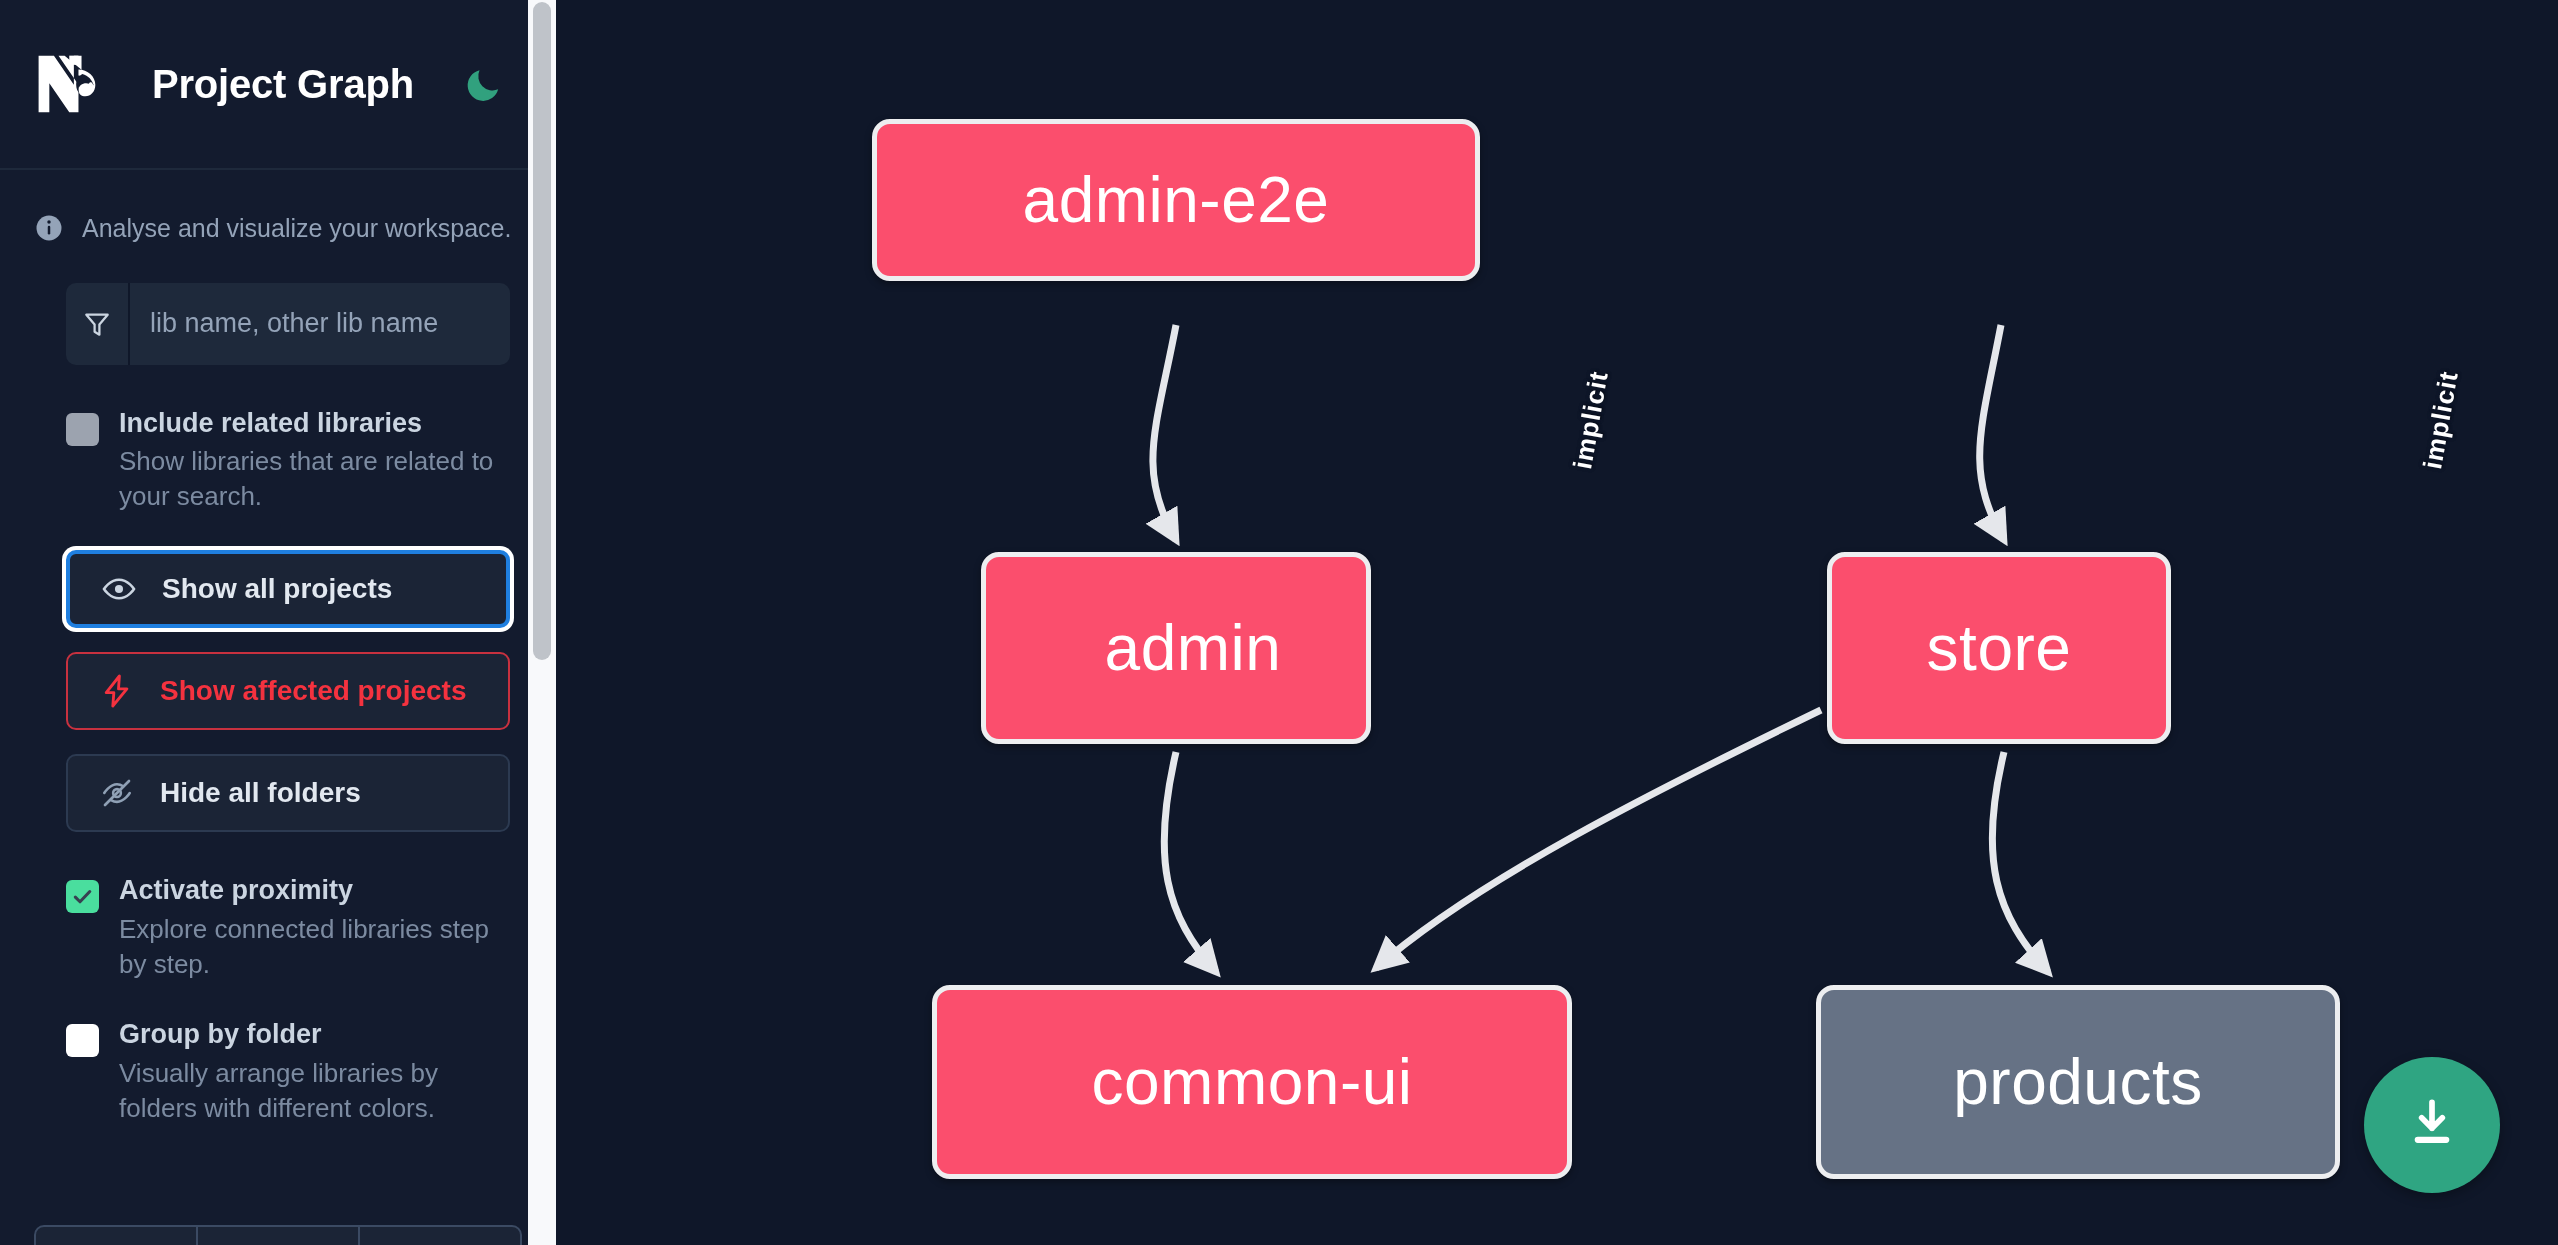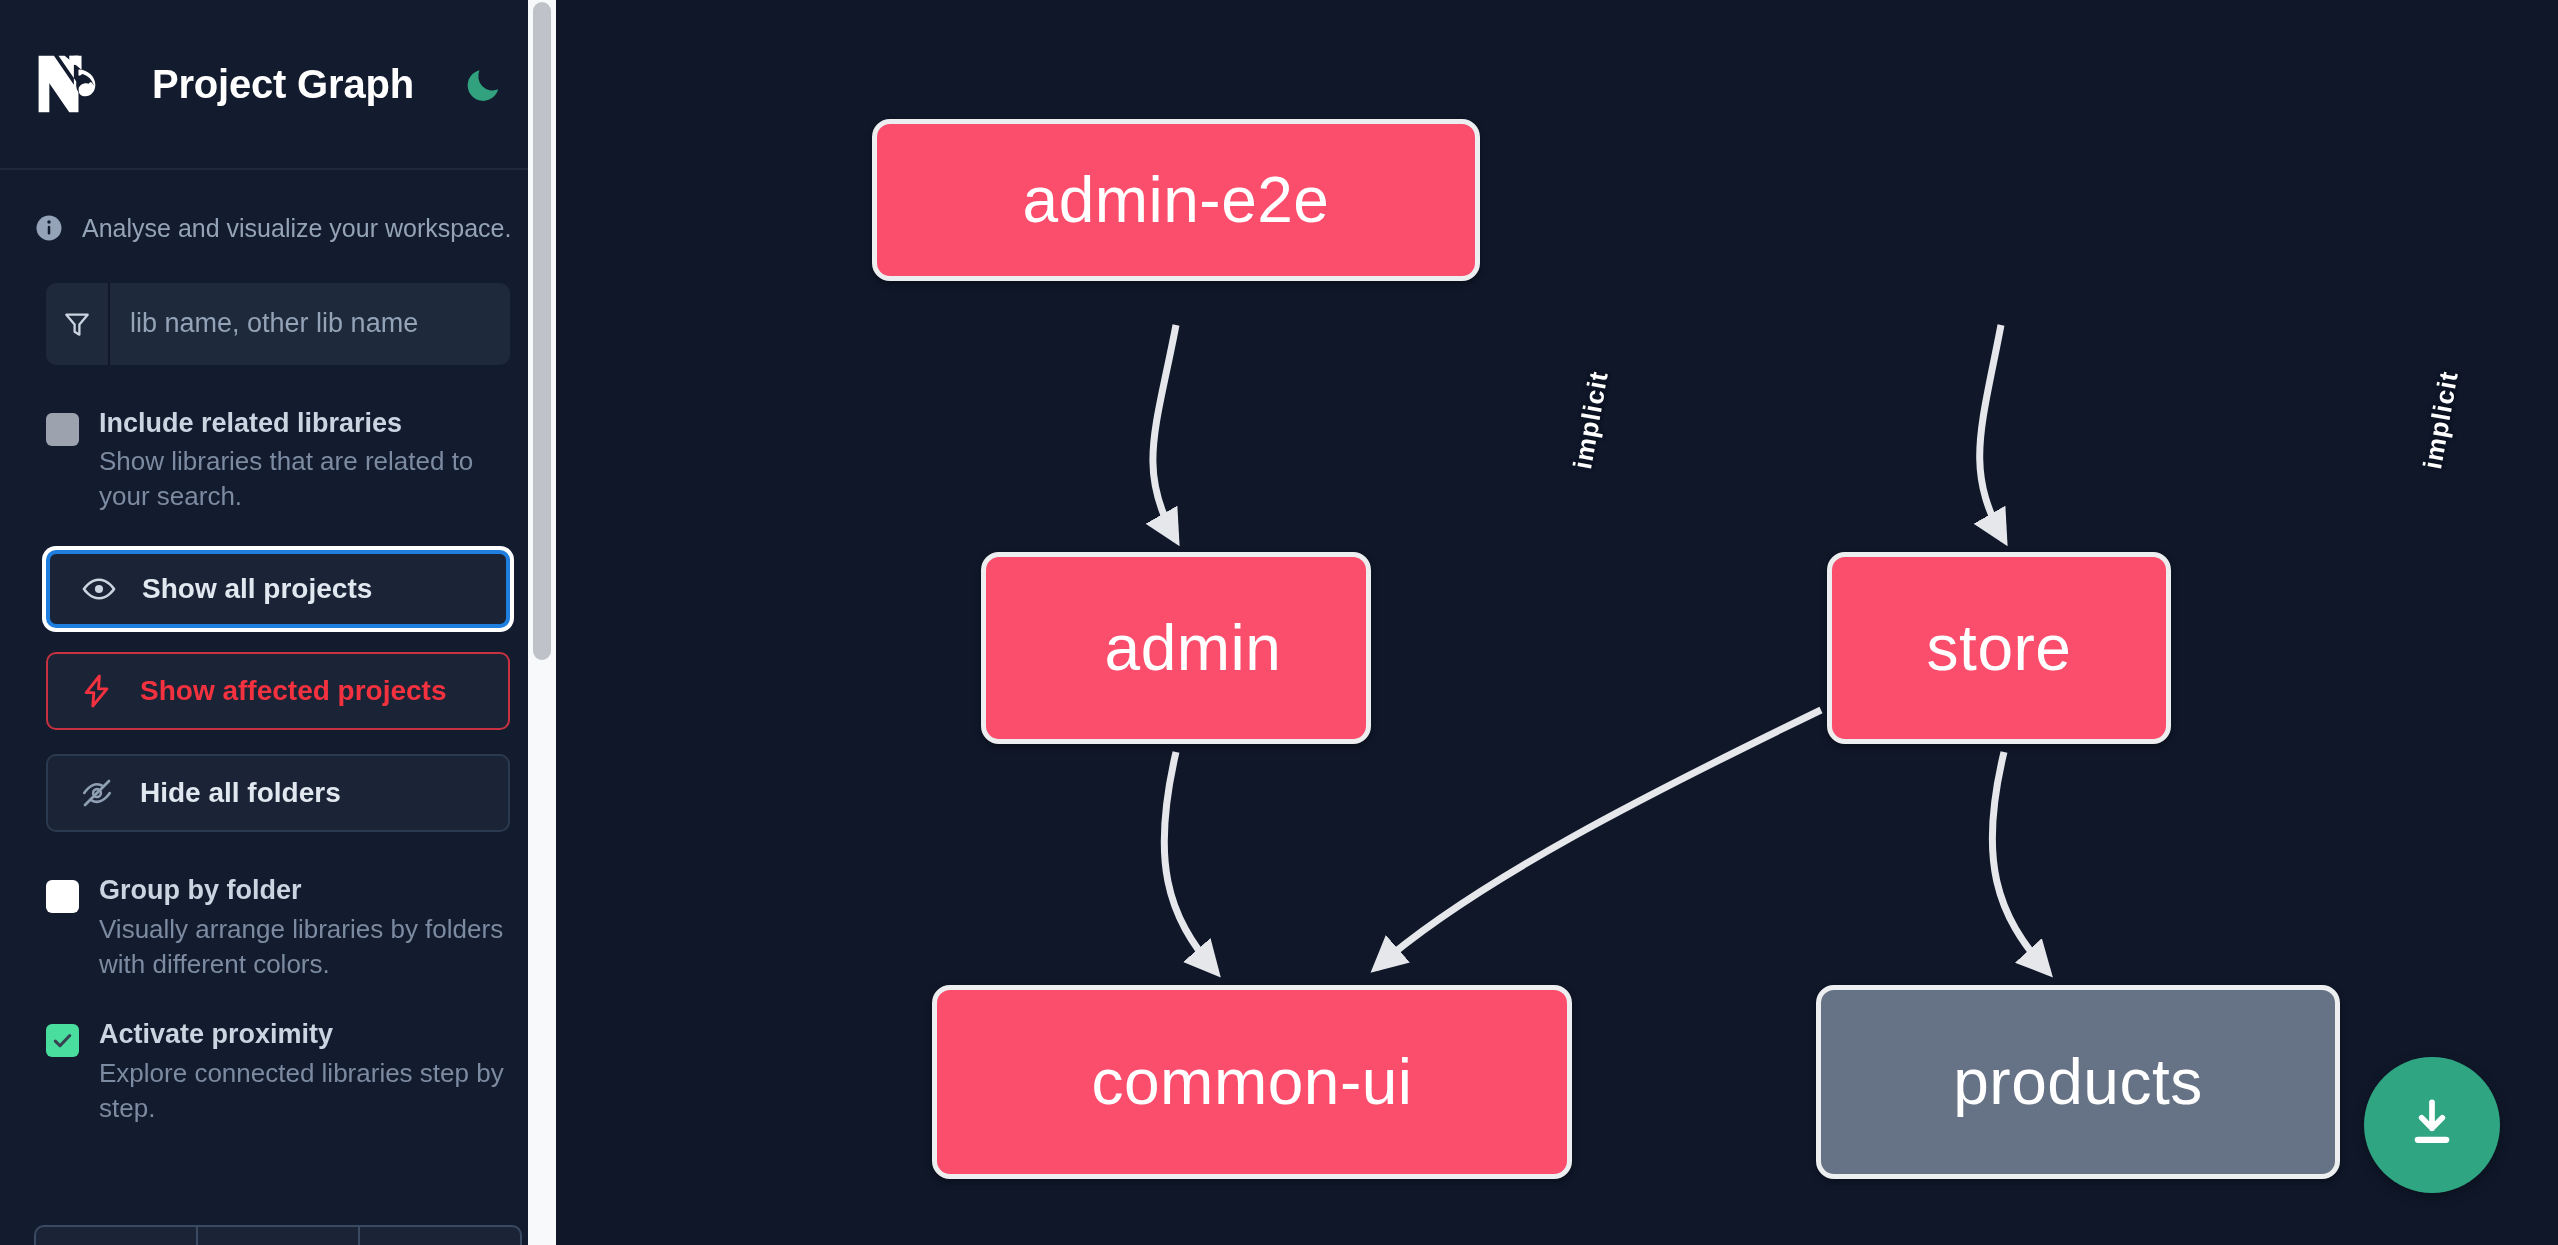--- a/index.html
+++ b/index.html
@@ -55,21 +55,21 @@
     gap: 18px;
     padding: 42px 34px 38px 34px;
   }
   .info-icon { width: 30px; height: 30px; flex: 0 0 30px; }
   .sb-info-text {
     font-size: 25px;
     color: #94A3B8;
     line-height: 1.3;
   }
 
-  .sb-body { padding: 0 46px; }
+  .sb-body { padding: 0 46px; margin-left: 20px; }
 
   
   .filter-wrap {
     display: flex;
     align-items: stretch;
     height: 82px;
     background: #1E293B;
     border-radius: 10px;
     overflow: hidden;
     margin-bottom: 42px;
@@ -324,39 +324,39 @@
               <circle cx="12" cy="12" r="2.6" fill="none" stroke="#8FA0B5" stroke-width="1.7"></circle>
               <line x1="4" y1="20" x2="20" y2="4" stroke="#8FA0B5" stroke-width="1.8" stroke-linecap="round"></line>
             </svg>
           </span>
           <span>Hide all folders</span>
         </div>
 
       </div>
 
       <div class="cb-row">
-        <span class="cb-box white"></span>
-        <span class="cb-texts">
-          <span class="cb-label" style="display:block">Group by folder</span>
-          <span class="cb-desc" style="display:block">Visually arrange libraries by folders with different colors.</span>
-        </span>
-      </div>
-
-      <div class="cb-row">
         <span class="cb-box green">
           <svg class="cb-check" viewBox="0 0 24 24" aria-hidden="true">
             <path d="M4.5 12.6 9.4 17.5 19.6 6.8" fill="none" stroke="#374151" stroke-width="3.2" stroke-linecap="round" stroke-linejoin="round"></path>
           </svg>
         </span>
         <span class="cb-texts">
           <span class="cb-label" style="display:block">Activate proximity</span>
           <span class="cb-desc" style="display:block">Explore connected libraries step by step.</span>
         </span>
       </div>
 
+      <div class="cb-row">
+        <span class="cb-box white"></span>
+        <span class="cb-texts">
+          <span class="cb-label" style="display:block">Group by folder</span>
+          <span class="cb-desc" style="display:block">Visually arrange libraries by folders with different colors.</span>
+        </span>
+      </div>
+
     </div>
 
     <div class="segmented">
       <span class="seg-item"></span>
       <span class="seg-item"></span>
       <span class="seg-item"></span>
     </div>
 
     <div id="sb-scroll-track">
       <div id="sb-scroll-thumb"></div>

